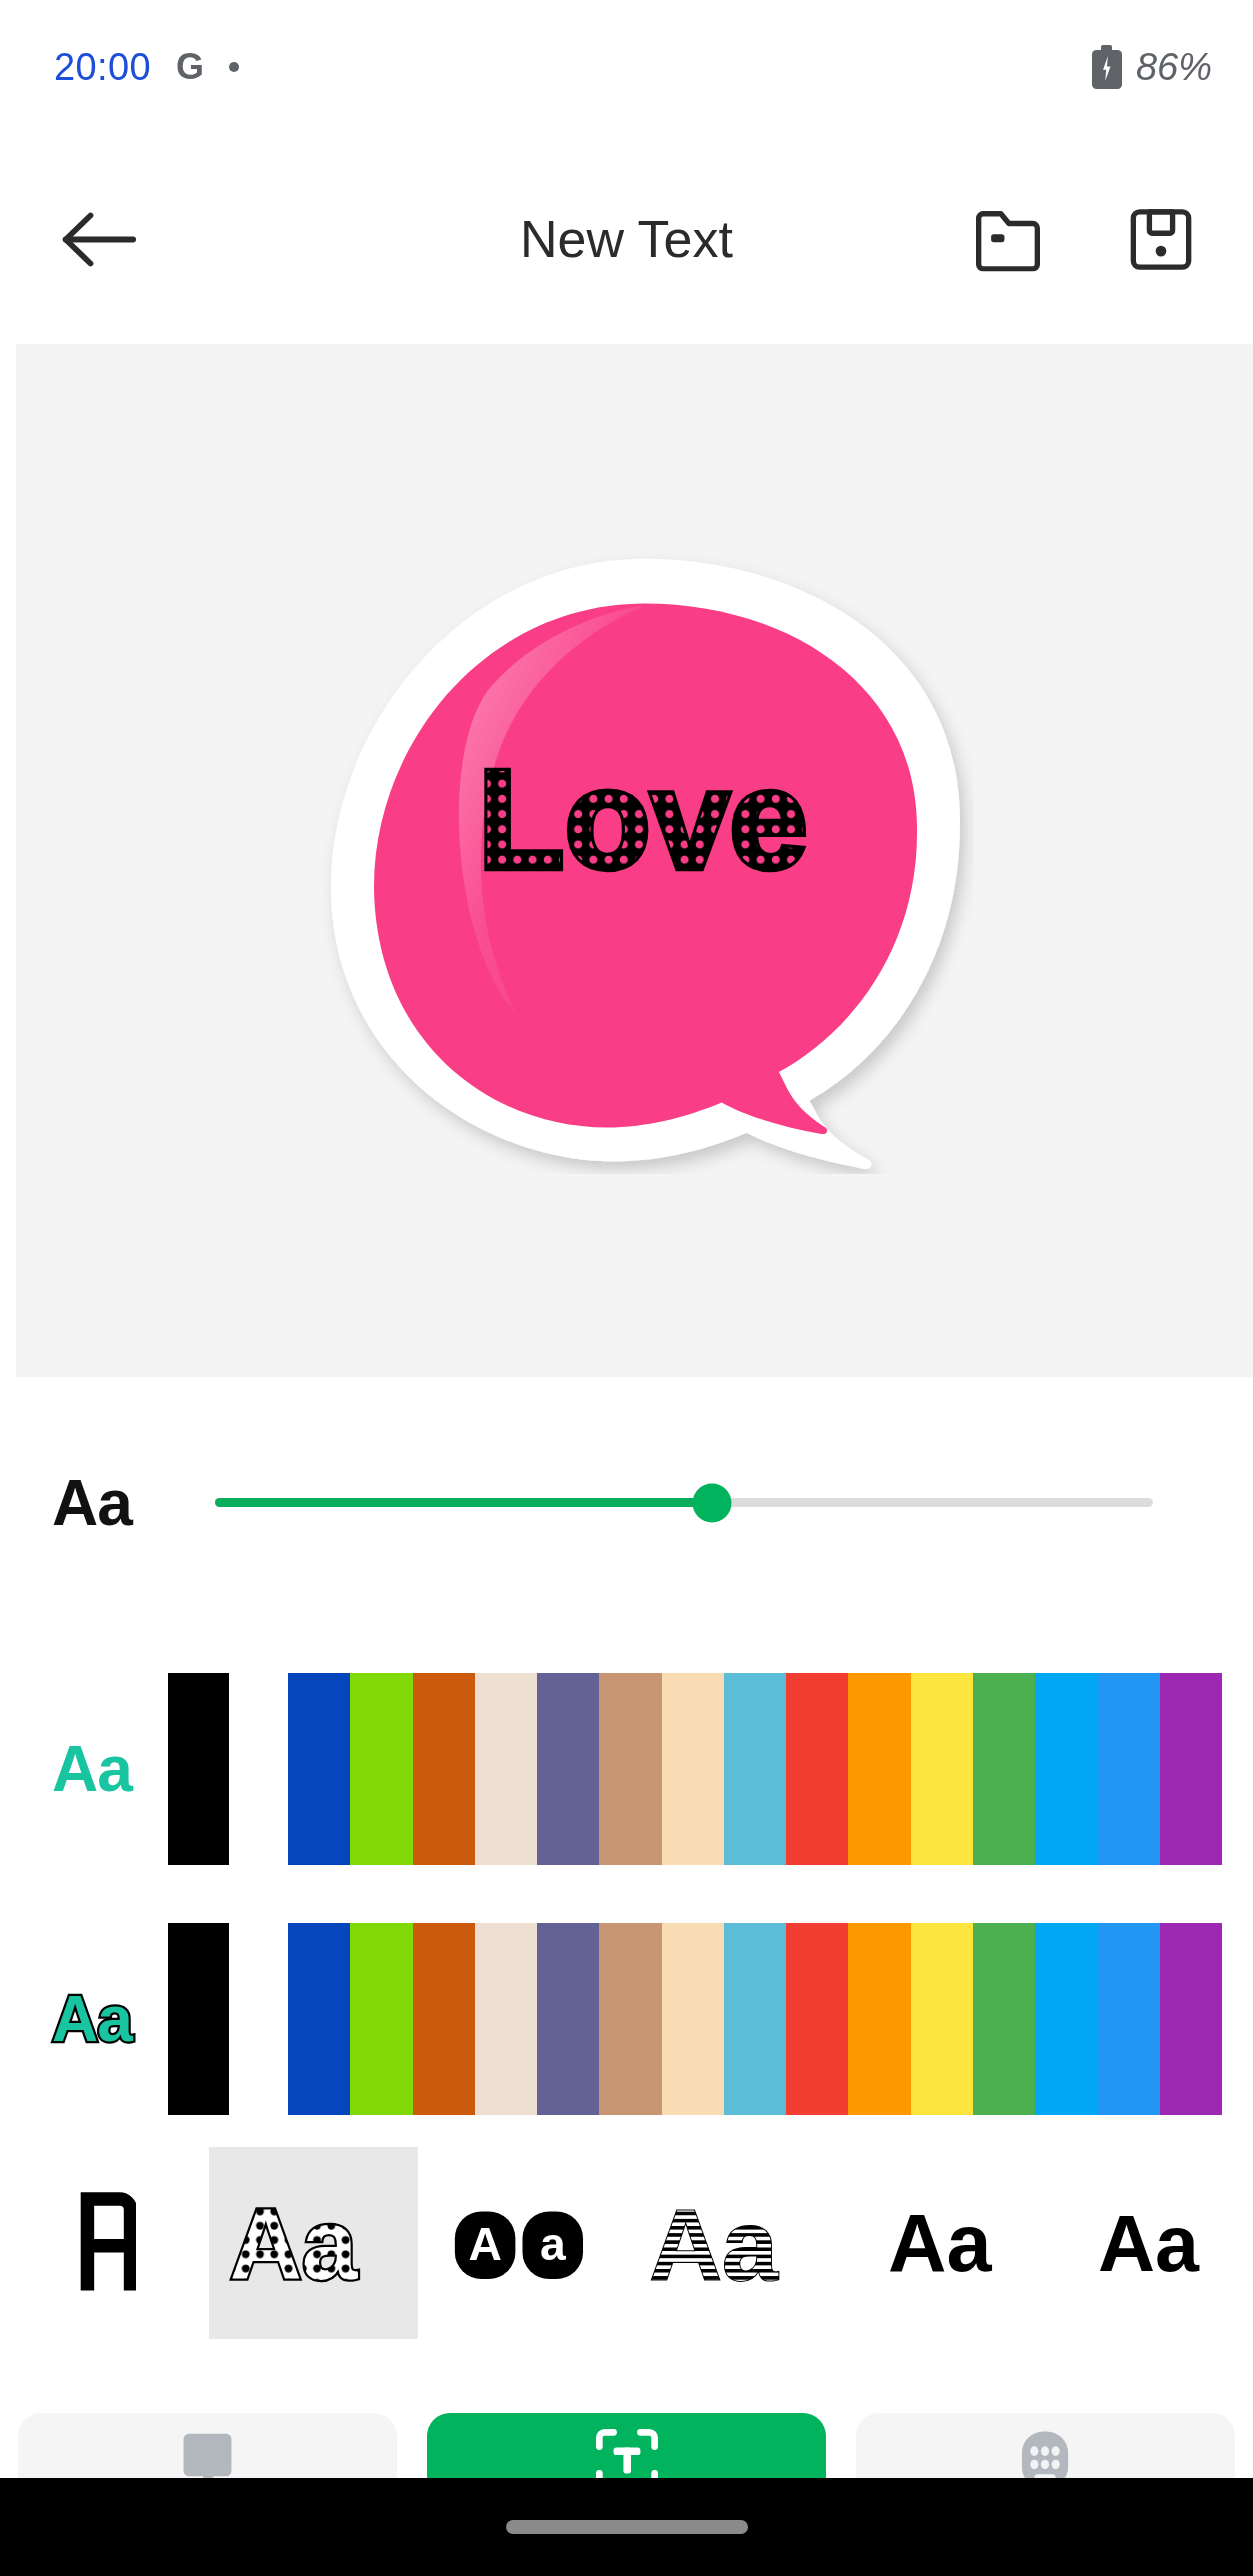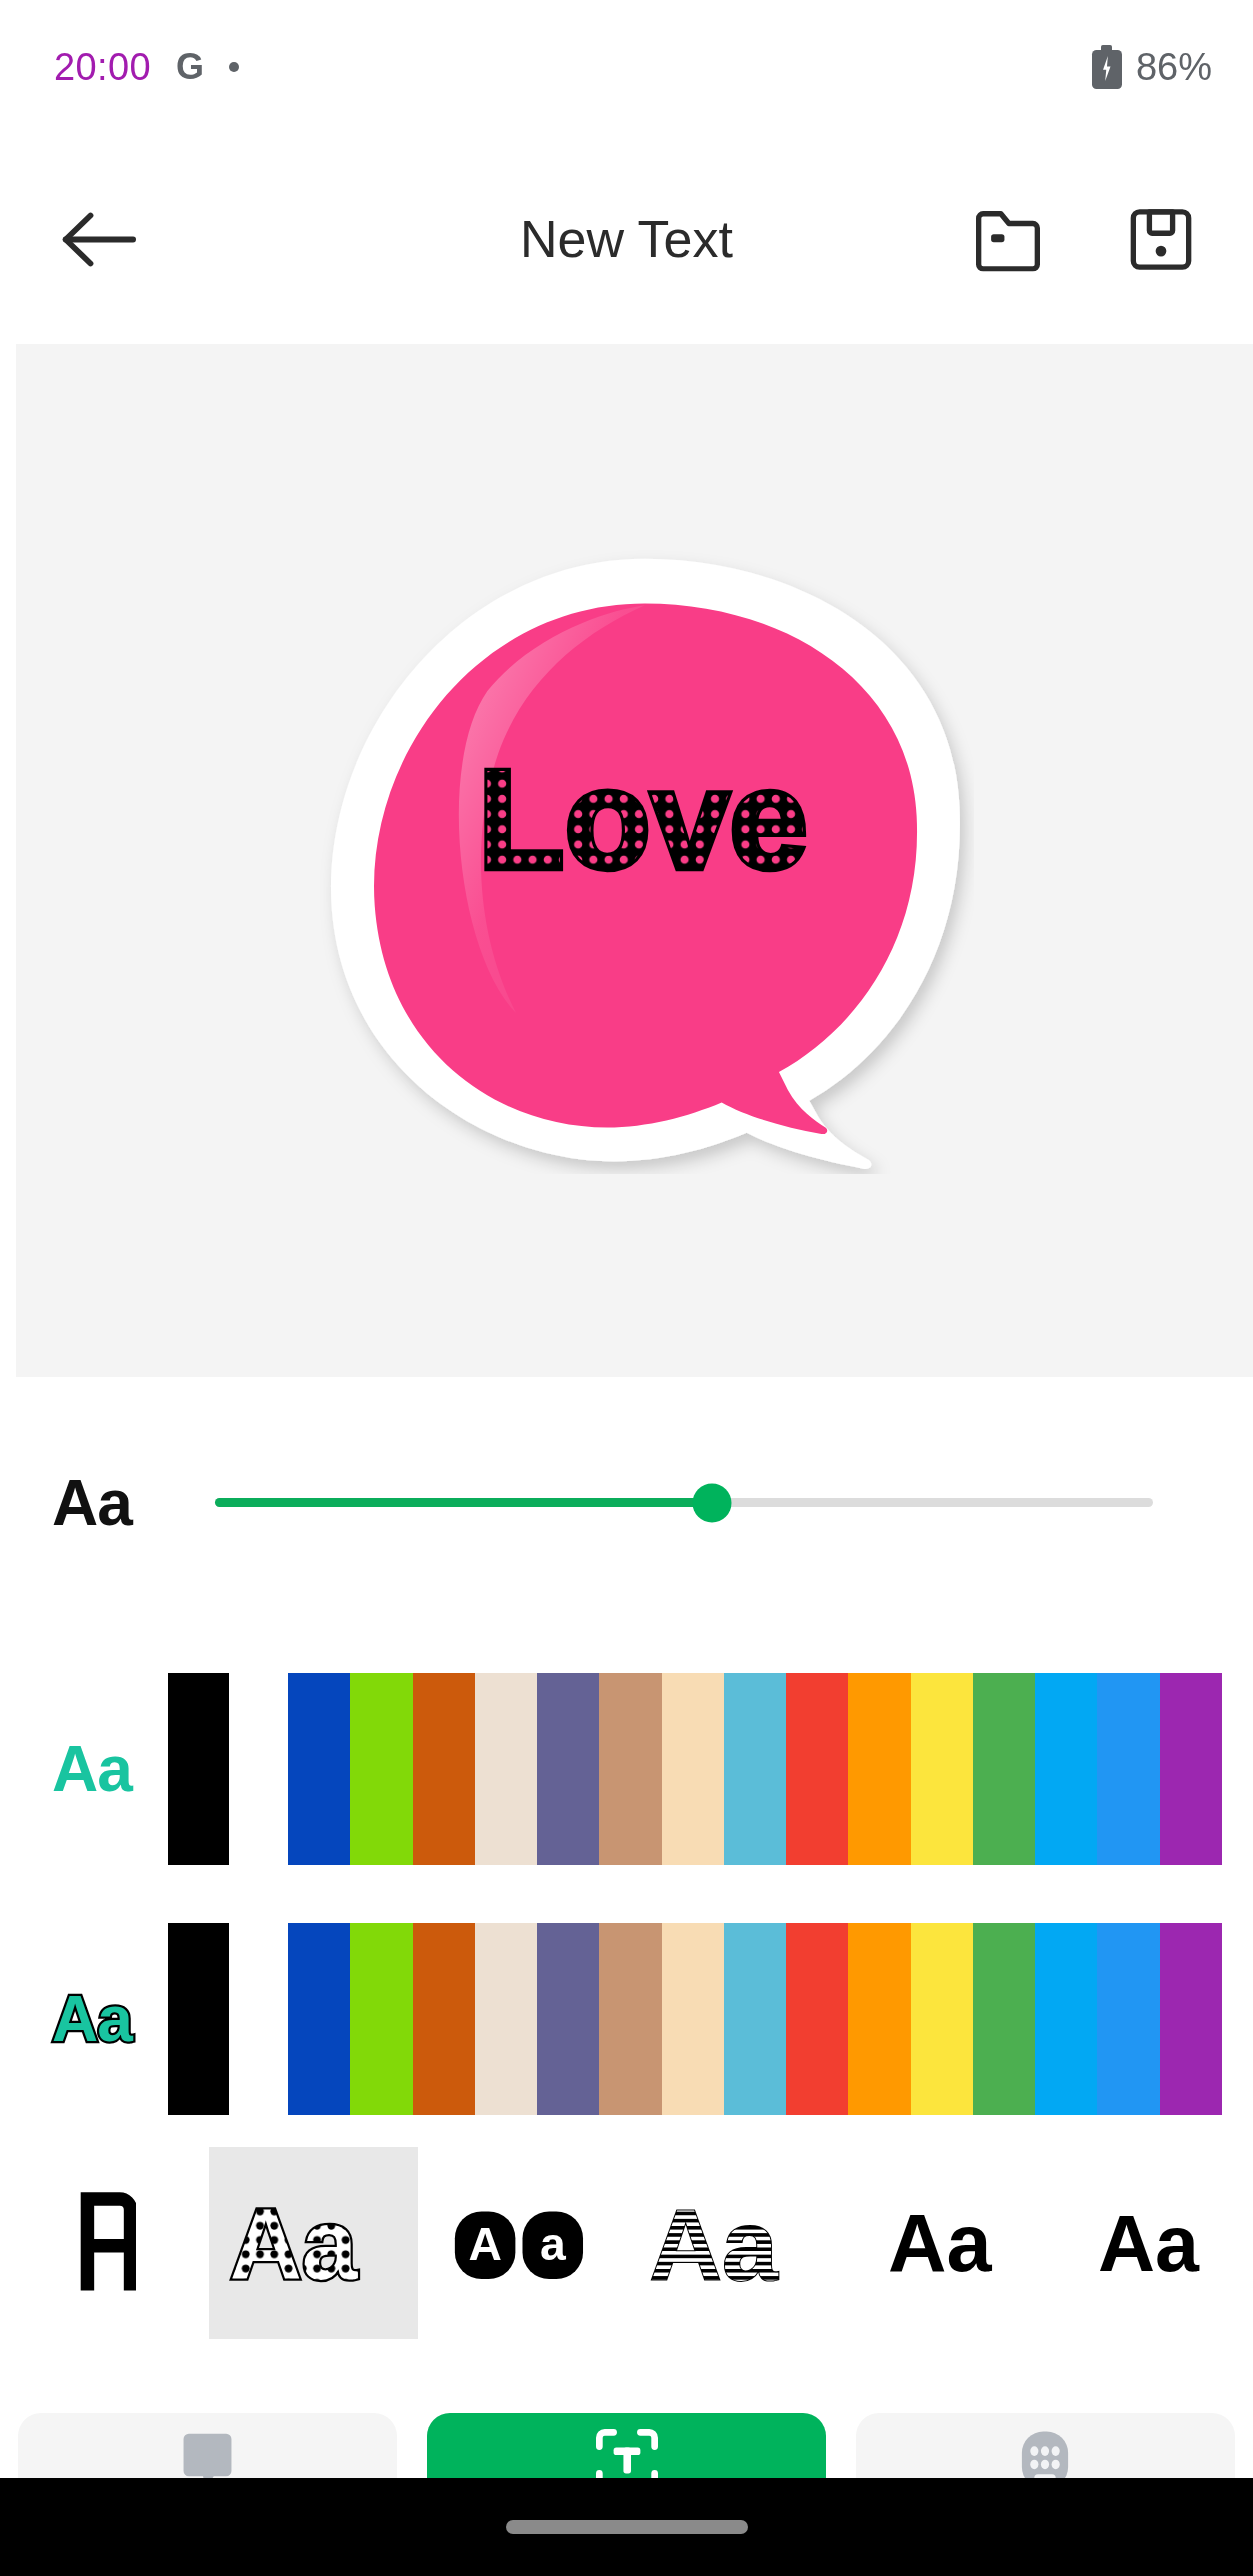--- a/index.html
+++ b/index.html
@@ -11,39 +11,39 @@
   }
   #app { position:relative; width:1253px; height:2576px; background:#fff; }
 
   
   .statusbar {
     position:absolute; top:0; left:0; width:1253px; height:134px;
     display:flex; align-items:center; justify-content:space-between;
     padding:0 41px 0 54px;
   }
   .sb-left { display:flex; align-items:center; gap:25px; }
-  .sb-time { font-size:38px; color:#a21caf; letter-spacing:0.4px; }
+  .sb-time { font-size:38px; color:#1d4ed8; letter-spacing:0.4px; }
   .g-icon { font-size:36px; font-weight:bold; color:#5f6368; line-height:1; }
   .dot-icon { width:9.8px; height:9.8px; border-radius:50%; background:#5f6368; }
   .sb-right { display:flex; align-items:center; gap:14.3px; }
   .batt { position:relative; width:30px; height:45px; }
   .batt-body {
     position:absolute; left:0; top:5.4px; width:30px; height:39px;
     background:#5f6368; border-radius:4.5px;
   }
   .batt-cap {
     position:absolute; left:9.8px; top:0; width:10.7px; height:7.2px;
     background:#5f6368; border-radius:1.8px 1.8px 0 0;
   }
   .batt-bolt {
     position:absolute; left:9.8px; top:11.6px; width:10.7px; height:25px;
     background:#fff;
     clip-path: polygon(60% 0, 15% 55%, 45% 55%, 35% 100%, 85% 42%, 52% 42%);
   }
-  .sb-pct { font-size:38px; color:#5f6368; }
+  .sb-pct { font-size:38px; color:#5f6368;font-style:italic; }
 
   
   .appbar {
     position:absolute; top:134px; left:0; width:1253px; height:210px;
     display:flex; align-items:center;
   }
   .back-btn {
     position:absolute; left:55px; top:50%; transform:translateY(-50%);
     width:86px; height:86px; display:flex; align-items:center; justify-content:center;
     cursor:pointer;

